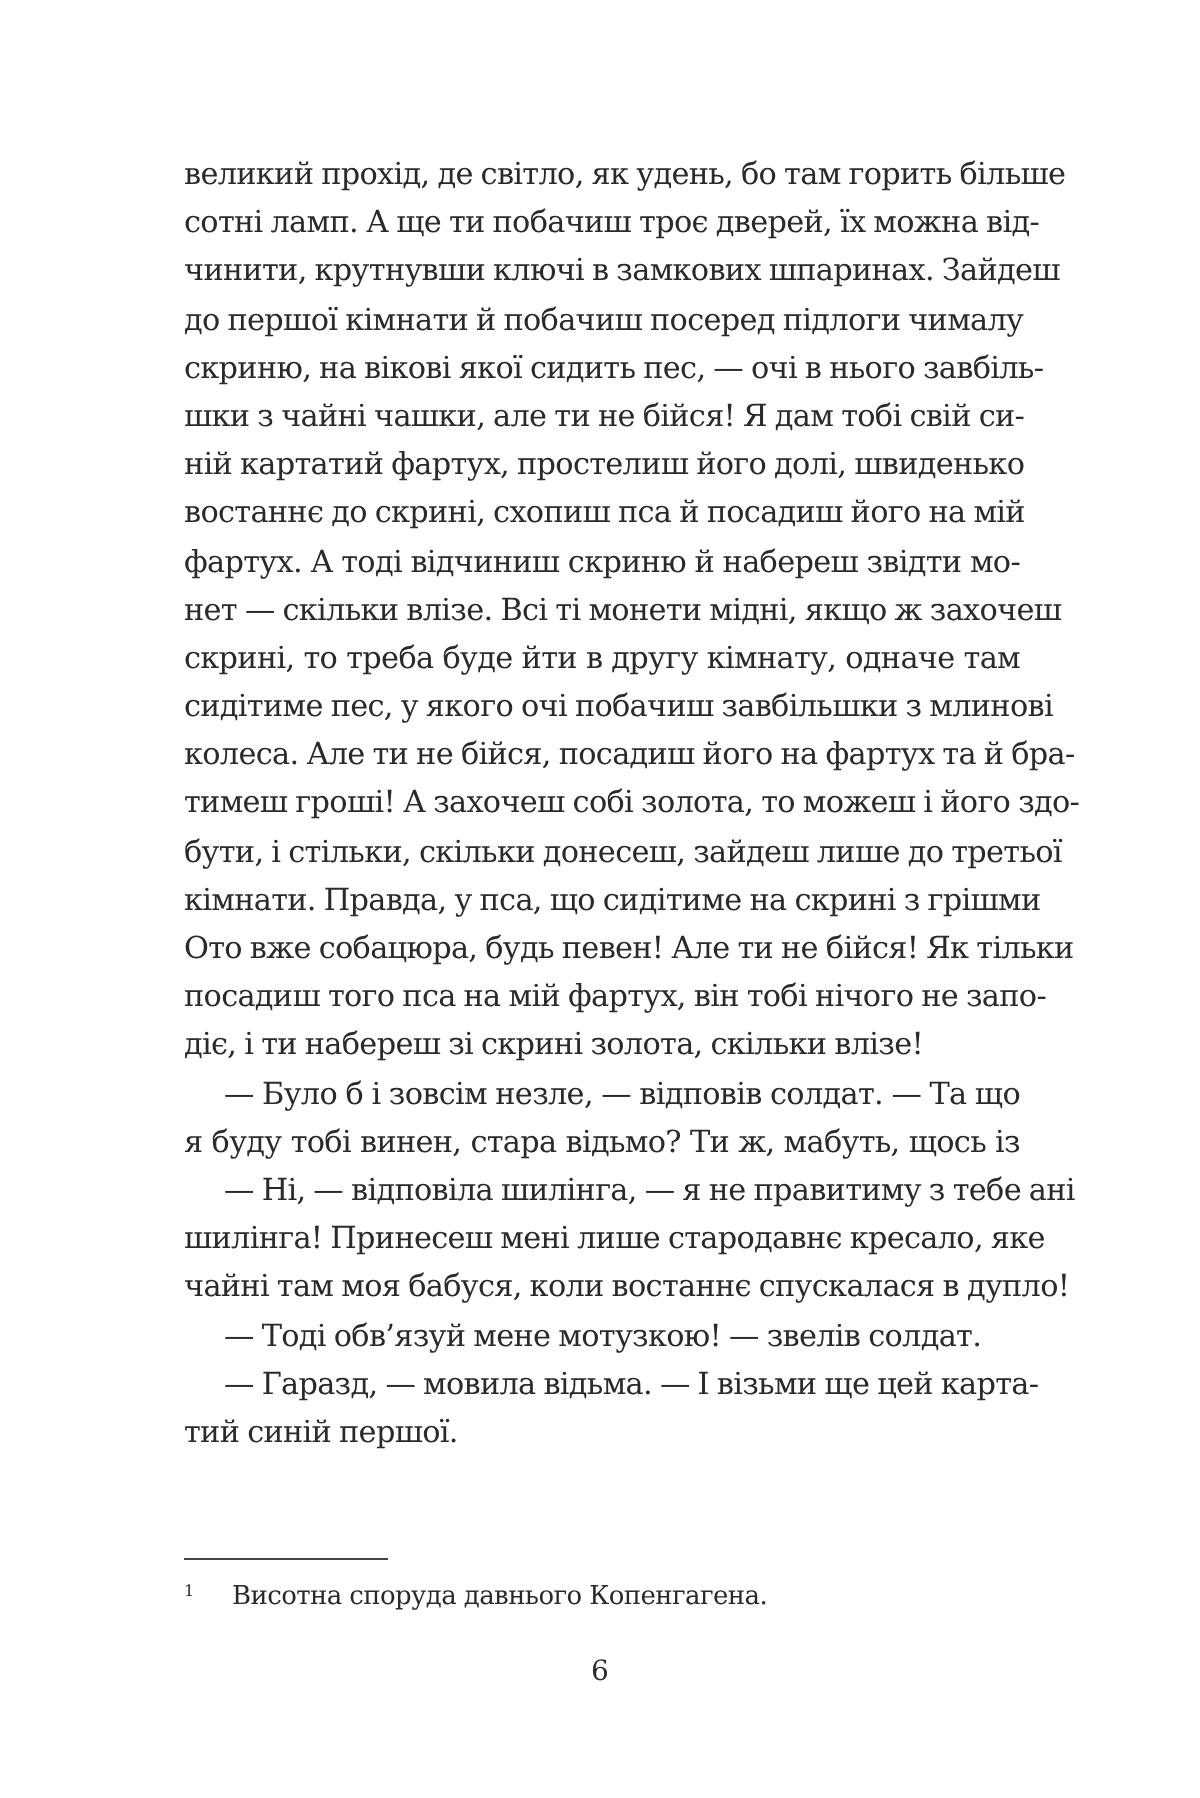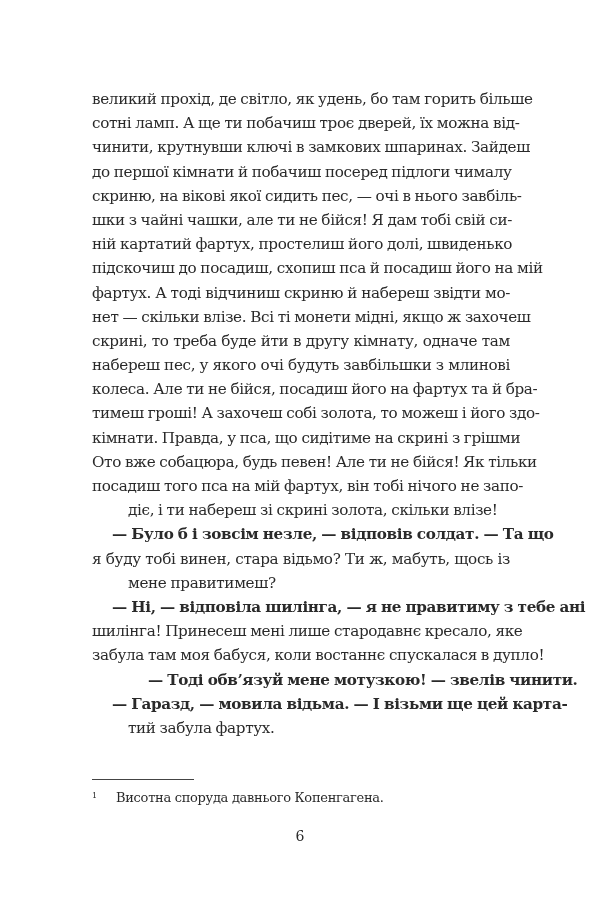--- a/index.html
+++ b/index.html
@@ -11,40 +11,38 @@
       width: 600px;
       height: 899px;
       position: relative;
       overflow: hidden;
       font-family: "DejaVu Serif", "Liberation Serif", serif;
       color: #2a2a2a;
     }
     .page {
       position: absolute;
       left: 92px;
-      top: 87px;
+      top: 75px;
       width: 418px;
     }
     .line {
       font-size: 15.2px;
       line-height: 24.2px;
       height: 24.2px;
       white-space: nowrap;
       text-align: justify;
       text-align-last: justify;
       letter-spacing: -0.35px;
       word-spacing: -0.5px;
     }
     .line.last {
       text-align-last: left;
-      margin-left: 36px;
     }
     .line.indent {
       padding-left: 20px;
-      font-weight: bold;
     }
     sup.fn-ref {
       font-size: 8px;
       vertical-align: 6px;
       line-height: 0;
     }
     .footnote-rule {
       position: absolute;
       left: 92px;
       top: 779px;
@@ -80,40 +78,40 @@
 <body>
 
 <div class="page">
   <div class="line">великий прохід, де світло, як удень, бо там горить більше</div>
   <div class="line">сотні ламп. А ще ти побачиш троє дверей, їх можна від-</div>
   <div class="line">чинити, крутнувши ключі в замкових шпаринах. Зайдеш</div>
   <div class="line">до першої кімнати й побачиш посеред підлоги чималу</div>
   <div class="line">скриню, на вікові якої сидить пес,  — очі в нього завбіль-</div>
   <div class="line">шки з чайні чашки, але ти не бійся! Я дам тобі свій си-</div>
   <div class="line">ній картатий фартух, простелиш його долі, швиденько</div>
-  <div class="line">підскочиш до посадиш, схопиш пса й посадиш його на мій</div>
+  <div class="line">востаннє до скрині, схопиш пса й посадиш його на мій</div>
   <div class="line">фартух. А тоді відчиниш скриню й набереш звідти мо-</div>
   <div class="line">нет — скільки влізе. Всі ті монети мідні, якщо ж захочеш</div>
   <div class="line">скрині, то треба буде йти в другу кімнату, одначе там</div>
-  <div class="line">набереш пес, у якого очі будуть завбільшки з млинові</div>
+  <div class="line">сидітиме пес, у якого очі побачиш завбільшки з млинові</div>
   <div class="line">колеса. Але ти не бійся, посадиш його на фартух та й бра-</div>
   <div class="line">тимеш гроші! А захочеш собі золота, то можеш і його здо-</div>
+  <div class="line">бути, і стільки, скільки донесеш, зайдеш лише до третьої</div>
   <div class="line">кімнати. Правда, у пса, що сидітиме на скрині з грішми</div>
   <div class="line">Ото вже собацюра, будь певен! Але ти не бійся! Як тільки</div>
   <div class="line">посадиш того пса на мій фартух, він тобі нічого не запо-</div>
   <div class="line last">діє, і ти набереш зі скрині золота, скільки влізе!</div>
   <div class="line indent">— Було б і зовсім незле, — відповів солдат. — Та що</div>
   <div class="line">я буду тобі винен, стара відьмо? Ти ж, мабуть, щось із</div>
-  <div class="line last">мене правитимеш?</div>
   <div class="line indent">— Ні, — відповіла шилінга, — я не правитиму з тебе ані</div>
   <div class="line">шилінга! Принесеш мені лише стародавнє кресало, яке</div>
-  <div class="line">забула там моя бабуся, коли востаннє спускалася в дупло!</div>
-  <div class="line indent last">— Тоді обв’язуй мене мотузкою! — звелів чинити.</div>
+  <div class="line">чайні там моя бабуся, коли востаннє спускалася в дупло!</div>
+  <div class="line indent last">— Тоді обв’язуй мене мотузкою! — звелів солдат.</div>
   <div class="line indent">— Гаразд, — мовила відьма. — І візьми ще цей карта-</div>
-  <div class="line last">тий забула фартух.</div>
+  <div class="line last">тий синій першої.</div>
 </div>
 
 <div class="footnote-rule"></div>
 <div class="footnote">
   <span class="fn-num">1</span><span>Висотна споруда давнього Копенгагена.</span>
 </div>
 
 <div class="page-number">6</div>
 
 </body></html>

